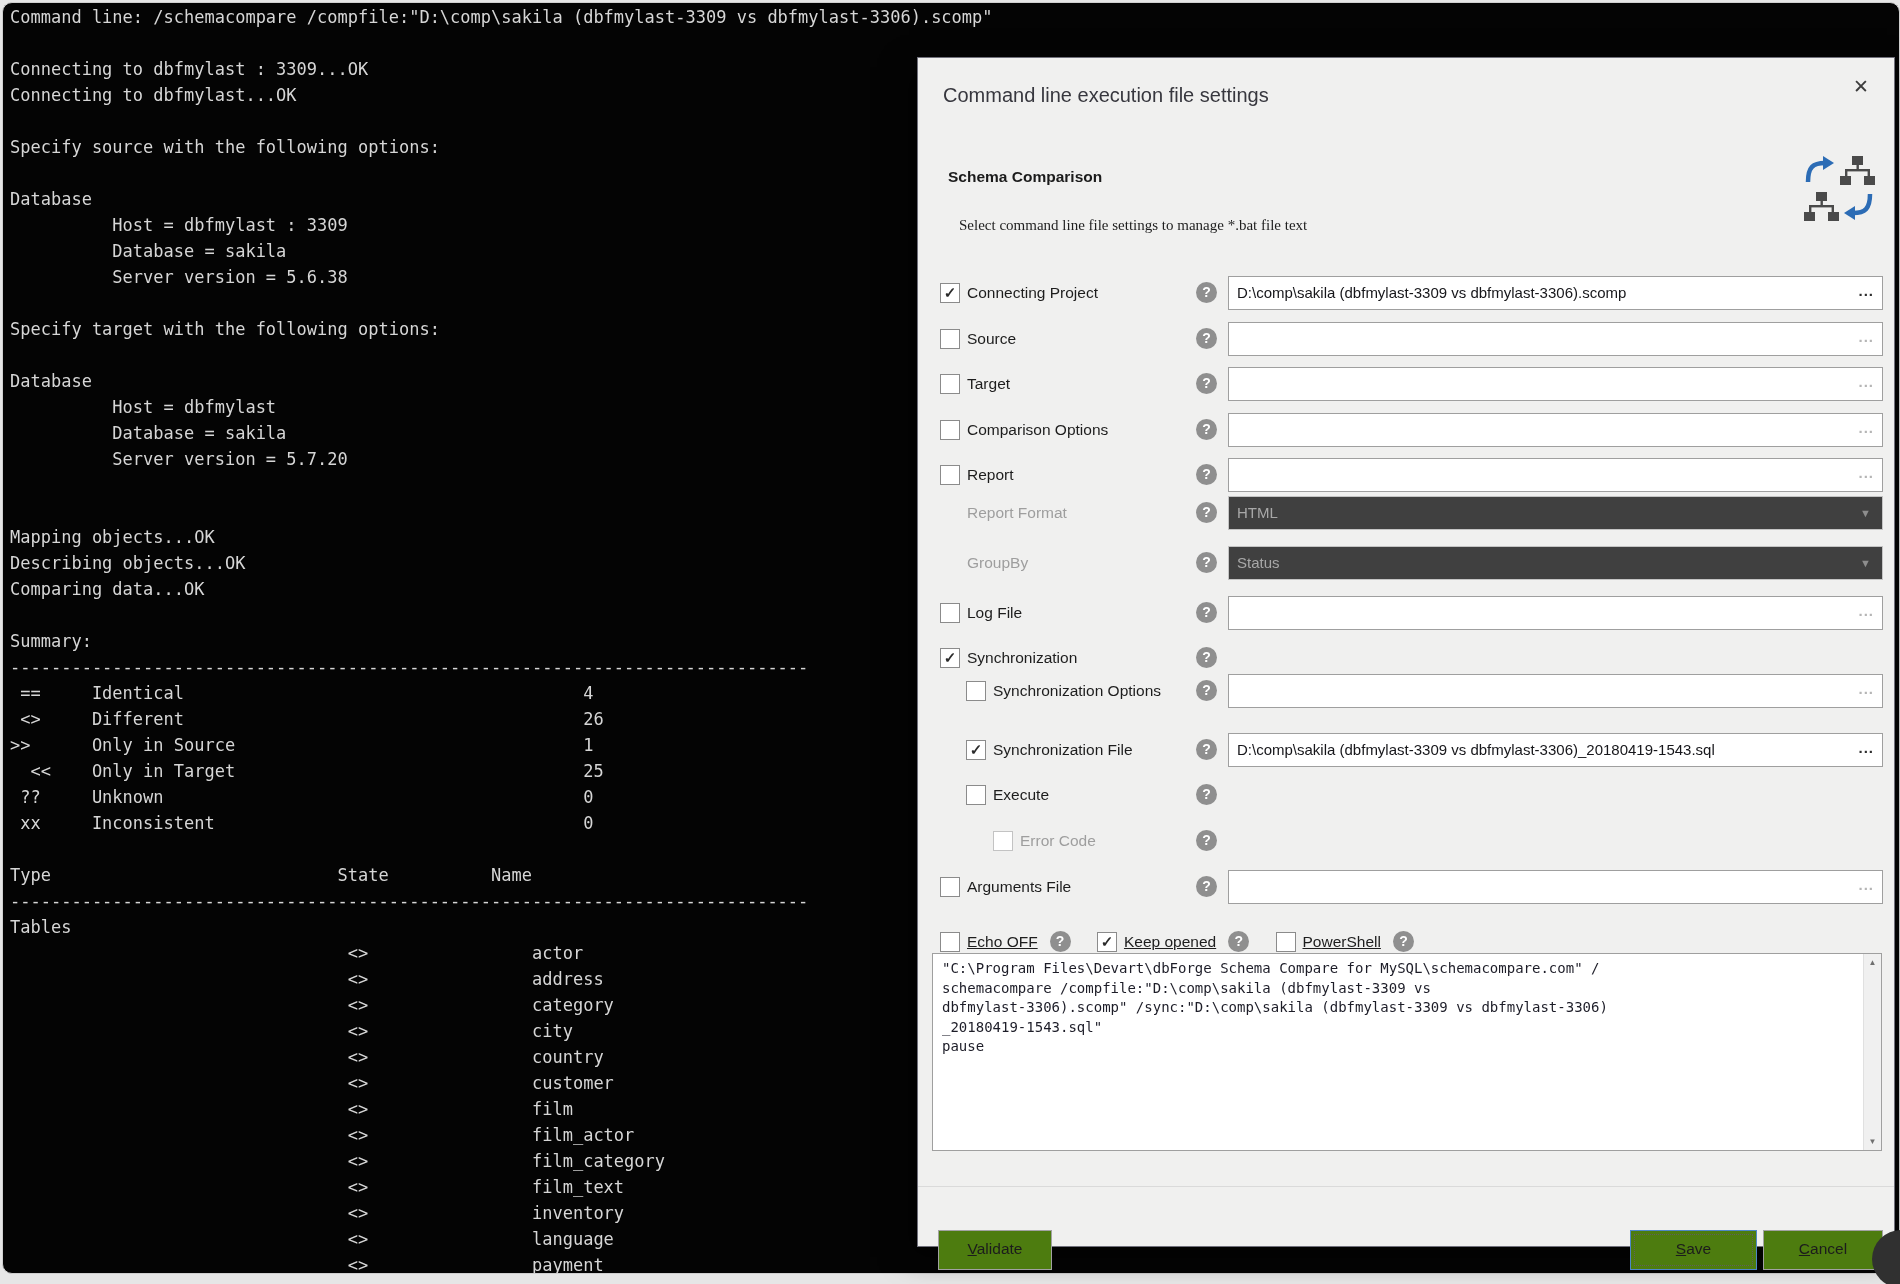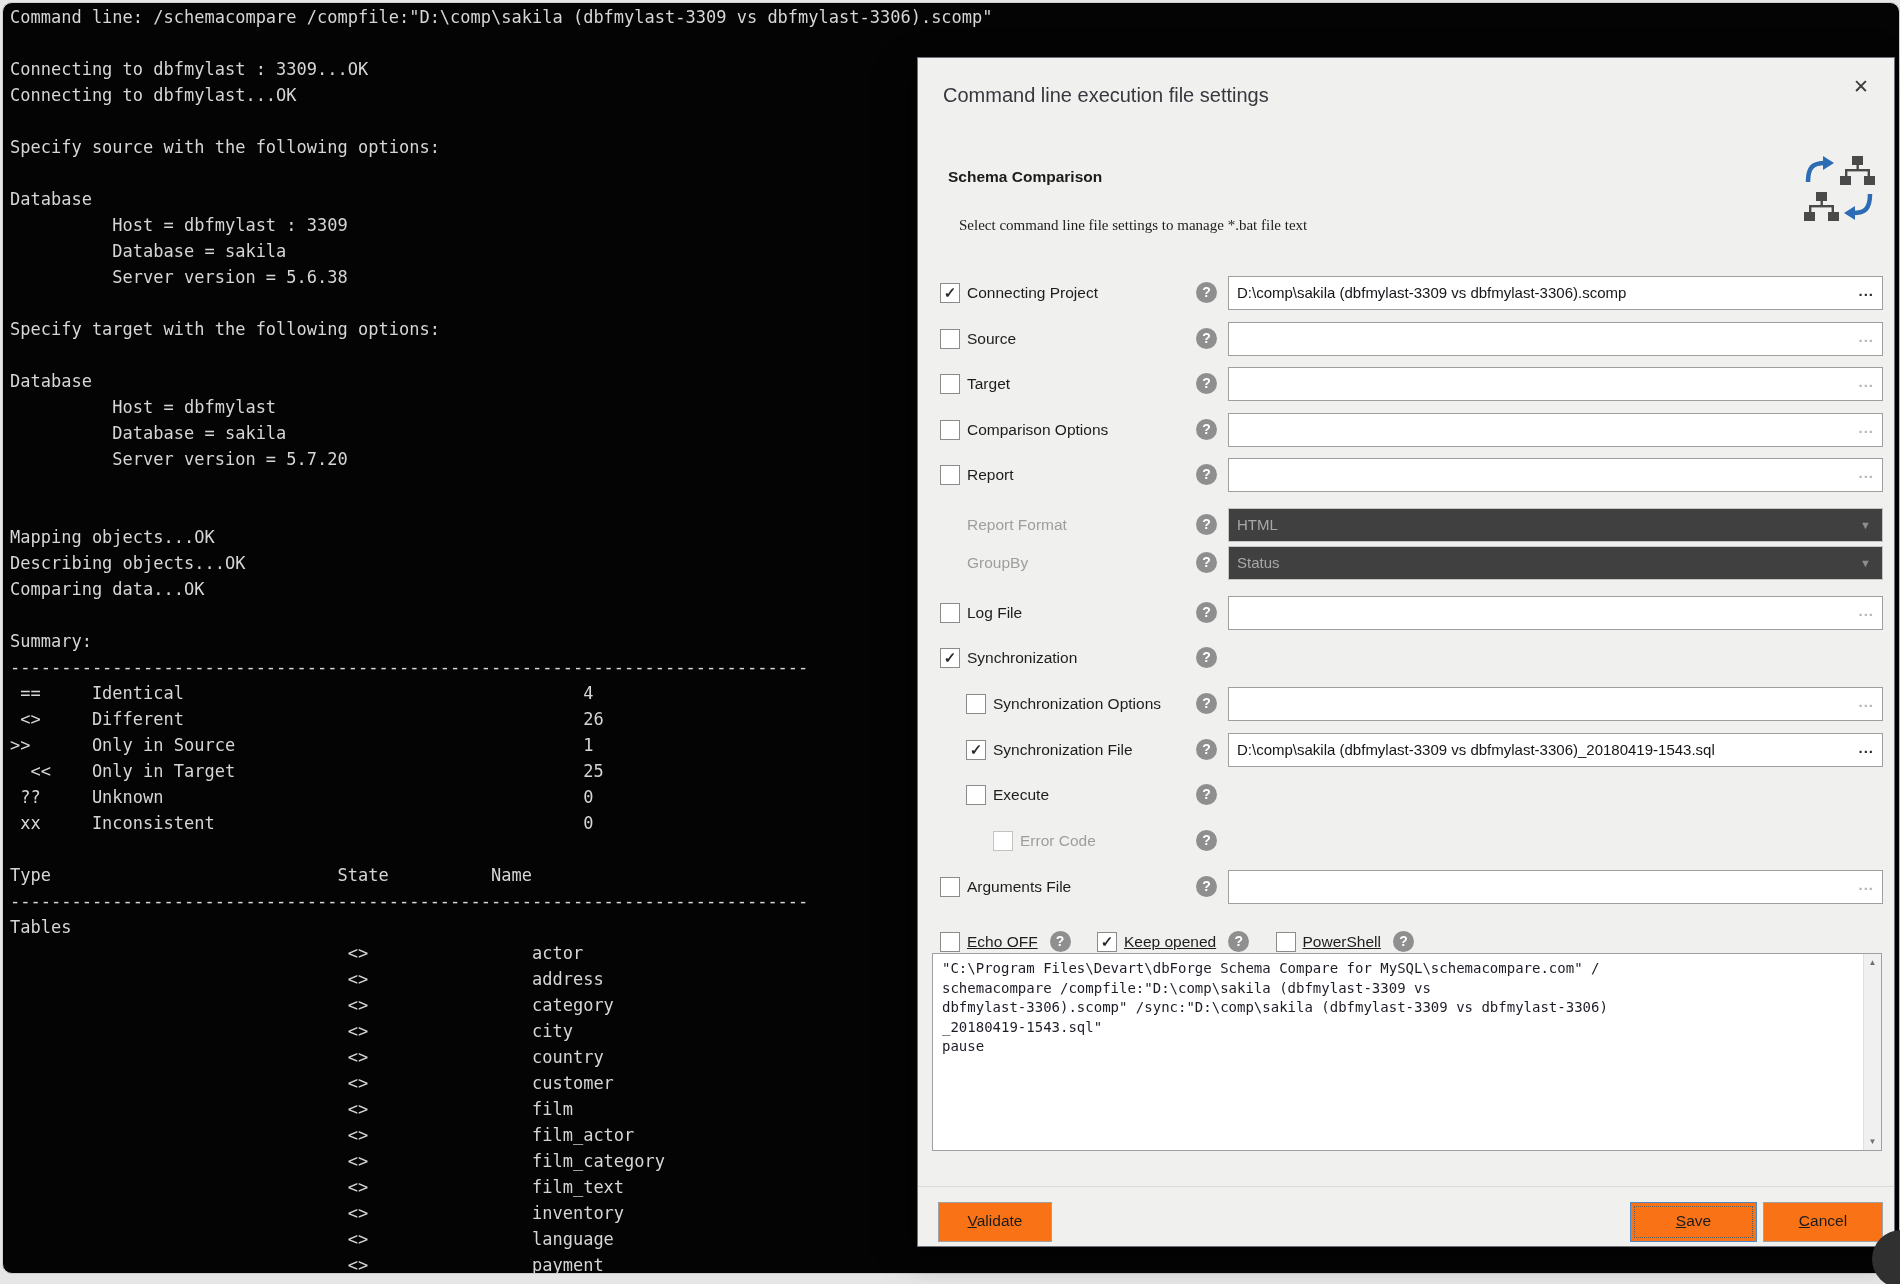--- a/index.html
+++ b/index.html
@@ -50,21 +50,21 @@
          border:1px solid #9f9f9f;}
   .batch pre{margin:0;padding:5px 26px 0 9px;font-family:"DejaVu Sans Mono",monospace;
              font-size:14px;line-height:19.5px;color:#1d1d28;white-space:pre-wrap;}
   .sbar{position:absolute;right:0;top:0;width:17px;height:100%;background:#f0f0f0;
         border-left:1px solid #e0e0e0;}
   .sbar .up,.sbar .dn{position:absolute;left:0;width:17px;height:17px;text-align:center;
         font-size:8px;line-height:17px;color:#6f6f6f;}
   .sbar .up{top:0}.sbar .dn{bottom:0}
   
   .sep{position:absolute;left:0;top:1128px;width:100%;height:1px;background:#dadada;}
-  .btn{position:absolute;top:1144px;height:38px;background:#f97316;border:1px solid #a2a2a2;
+  .btn{position:absolute;top:1172px;height:38px;background:#4d7c0f;border:1px solid #a2a2a2;
        font-size:15.5px;color:#1c1c1c;text-align:center;line-height:36px;}
   .btn .mn{text-decoration:underline;}
   .btn-validate{left:20px;width:112px;}
   .btn-save{left:712px;width:125px;border:1px solid #4f87c7;outline:1px dotted #5f5f5f;outline-offset:-5px;}
   .btn-cancel{left:845px;width:118px;}
   .grip{position:absolute;right:4px;bottom:3px;font-size:10px;color:#9a9a9a;}
   .blob{position:absolute;left:1872px;top:1230px;width:58px;height:58px;border-radius:50%;background:#303030;}
 </style>
 </head>
 <body>
@@ -206,21 +206,21 @@
     <div class="row ind0" style="top:400px">
       <span class="cb"></span>
       <span class="lbl">Report</span>
       <span class="help">?</span>
       <div class="field">
         <span></span>
         <span class="more">...</span>
       </div>
     </div>
 
-    <div class="row ind0" style="top:450px">
+    <div class="row ind0" style="top:438px">
       <span class="lbl dis">Report Format</span>
       <span class="help">?</span>
       <div class="field select">
         <span>HTML</span>
         <span class="arrow">▼</span>
       </div>
     </div>
 
     <div class="row ind0" style="top:488px">
       <span class="lbl dis">GroupBy</span>
@@ -240,21 +240,21 @@
         <span class="more">...</span>
       </div>
     </div>
 
     <div class="row ind0" style="top:583px">
       <span class="cb">✓</span>
       <span class="lbl">Synchronization</span>
       <span class="help">?</span>
     </div>
 
-    <div class="row ind1" style="top:629px">
+    <div class="row ind1" style="top:616px">
       <span class="cb"></span>
       <span class="lbl">Synchronization Options</span>
       <span class="help">?</span>
       <div class="field">
         <span></span>
         <span class="more">...</span>
       </div>
     </div>
 
     <div class="row ind1 filled" style="top:675px">

